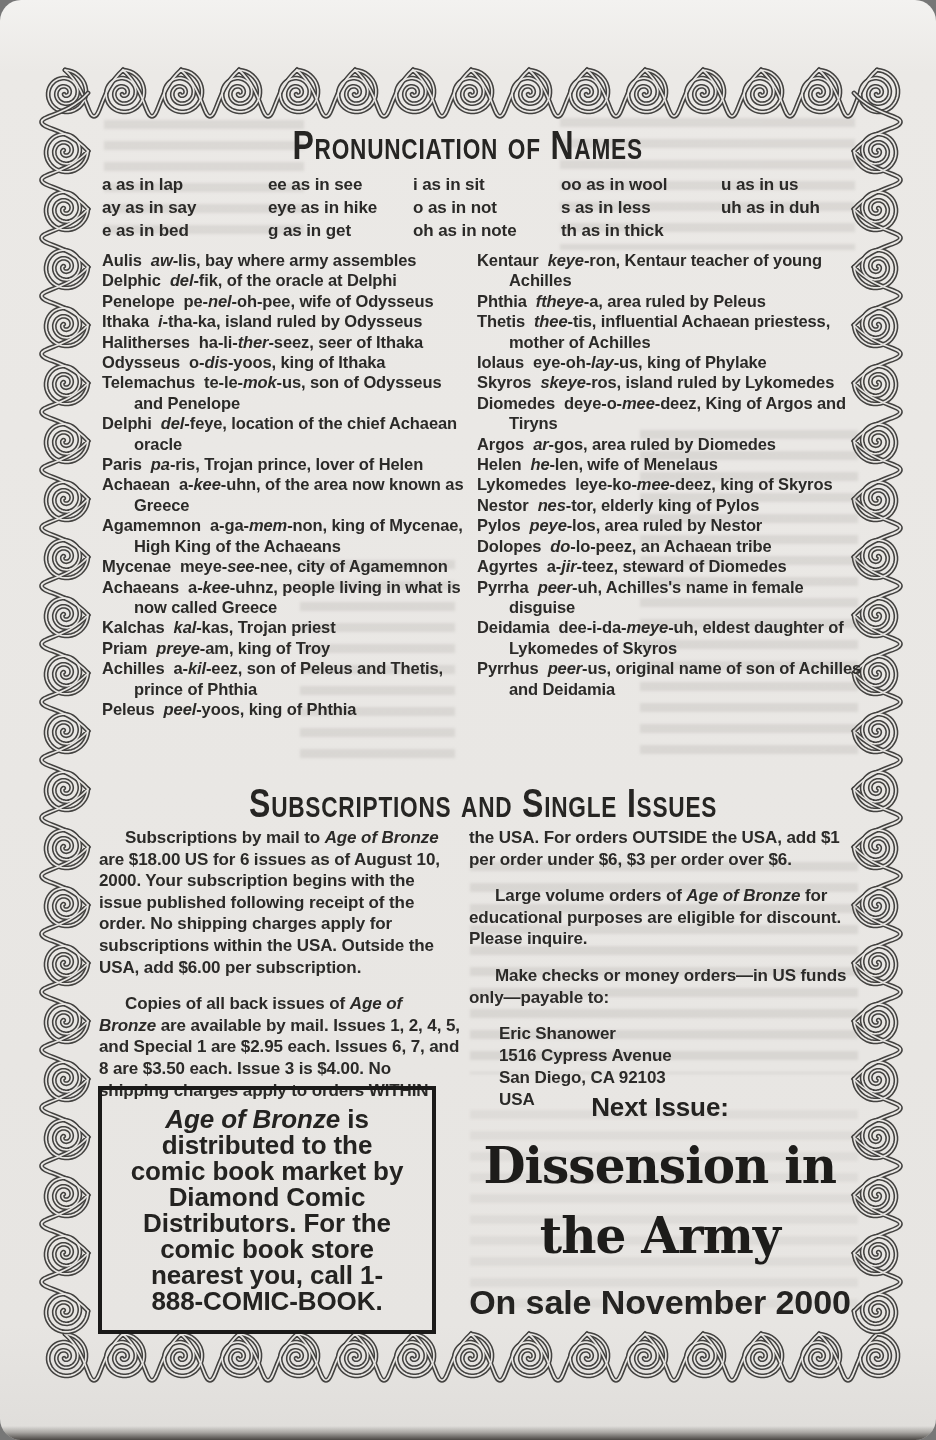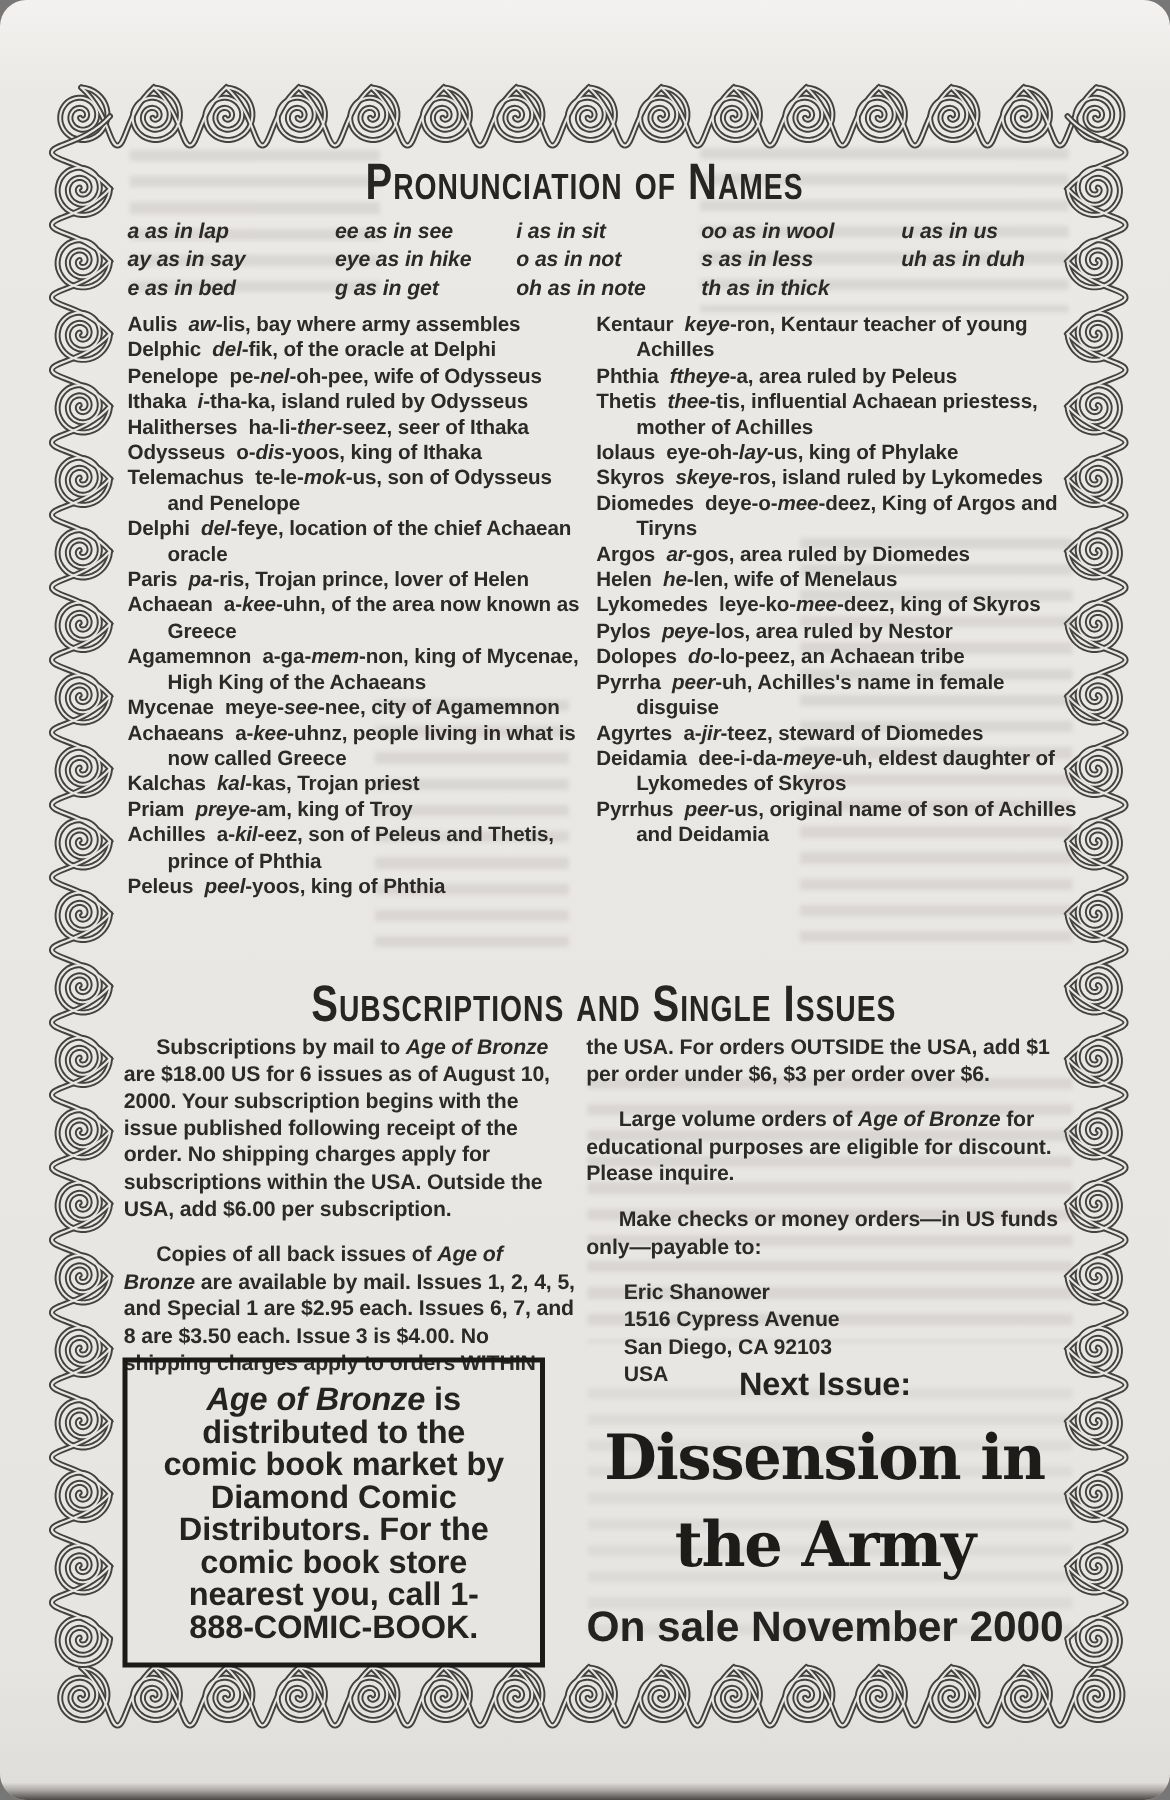--- a/index.html
+++ b/index.html
@@ -13,21 +13,21 @@
   .bottom-edge{position:absolute;left:0;bottom:0;width:100%;height:14px;
     background:linear-gradient(180deg,rgba(70,66,62,0) 0%,rgba(70,66,62,.35) 45%,#4a4744 100%);}
   
   .ghost{position:absolute;pointer-events:none;filter:blur(1.8px);opacity:.5;
     background:repeating-linear-gradient(180deg,rgba(124,120,115,.30) 0 9px,rgba(0,0,0,0) 9px 21px);}
   
   .head-wrap{position:absolute;left:0;right:0;text-align:center;}
   .head-tx{display:inline-block;font-size:41px;font-variant:small-caps;letter-spacing:1px;
     transform:scaleX(.78);transform-origin:center;color:#262523;}
   
-  .key{position:absolute;left:102px;top:173px;display:flex;font-size:17px;line-height:23px;font-style:italic;}
+  .key{position:absolute;left:102px;top:173px;display:flex;font-size:17px;line-height:23px;}
   .key-col{flex:0 0 auto;}
   .key-col:nth-child(1){width:166px;}
   .key-col:nth-child(2){width:145px;}
   .key-col:nth-child(3){width:148px;}
   .key-col:nth-child(4){width:160px;}
   
   .names-left{position:absolute;left:102px;top:250px;width:370px;}
   .names-right{position:absolute;left:477px;top:250px;width:388px;}
   .entry{font-size:16.5px;line-height:20.4px;padding-left:32px;text-indent:-32px;white-space:pre-wrap;}
   em{font-style:italic;}
@@ -278,24 +278,25 @@
   <div class="names-right">
       <div class="entry"><span>Kentaur  </span><em>keye</em><span>-ron, Kentaur teacher of young Achilles</span></div>
       <div class="entry"><span>Phthia  </span><em>ftheye</em><span>-a, area ruled by Peleus</span></div>
       <div class="entry"><span>Thetis  </span><em>thee</em><span>-tis, influential Achaean priestess, mother of Achilles</span></div>
       <div class="entry"><span>Iolaus  eye-oh-</span><em>lay</em><span>-us, king of Phylake</span></div>
       <div class="entry"><span>Skyros  </span><em>skeye</em><span>-ros, island ruled by Lykomedes</span></div>
       <div class="entry"><span>Diomedes  deye-o-</span><em>mee</em><span>-deez, King of Argos and Tiryns</span></div>
       <div class="entry"><span>Argos  </span><em>ar</em><span>-gos, area ruled by Diomedes</span></div>
       <div class="entry"><span>Helen  </span><em>he</em><span>-len, wife of Menelaus</span></div>
       <div class="entry"><span>Lykomedes  leye-ko-</span><em>mee</em><span>-deez, king of Skyros</span></div>
+      <div class="entry"><span>Nestor  </span><em>nes</em><span>-tor, elderly king of Pylos</span></div>
       <div class="entry"><span>Pylos  </span><em>peye</em><span>-los, area ruled by Nestor</span></div>
       <div class="entry"><span>Dolopes  </span><em>do</em><span>-lo-peez, an Achaean tribe</span></div>
+      <div class="entry"><span>Agyrtes  a-</span><em>jir</em><span>-teez, steward of Diomedes</span></div>
       <div class="entry"><span>Pyrrha  </span><em>peer</em><span>-uh, Achilles's name in female disguise</span></div>
-      <div class="entry"><span>Agyrtes  a-</span><em>jir</em><span>-teez, steward of Diomedes</span></div>
       <div class="entry"><span>Deidamia  dee-i-da-</span><em>meye</em><span>-uh, eldest daughter of Lykomedes of Skyros</span></div>
       <div class="entry"><span>Pyrrhus  </span><em>peer</em><span>-us, original name of son of Achilles and Deidamia</span></div>
     </div>
 
   <div class="head-wrap" style="top:780px;padding-left:30px;">
     <span class="head-tx">Subscriptions and Single Issues</span>
   </div>
 
   <div class="sub-left">
       <div class="para"><span>Subscriptions by mail to </span><em>Age of Bronze</em><span> are $18.00 US for 6 issues as of August 10, 2000. Your subscription begins with the issue published following receipt of the order. No shipping charges apply for subscriptions within the USA. Outside the USA, add $6.00 per subscription.</span></div>

